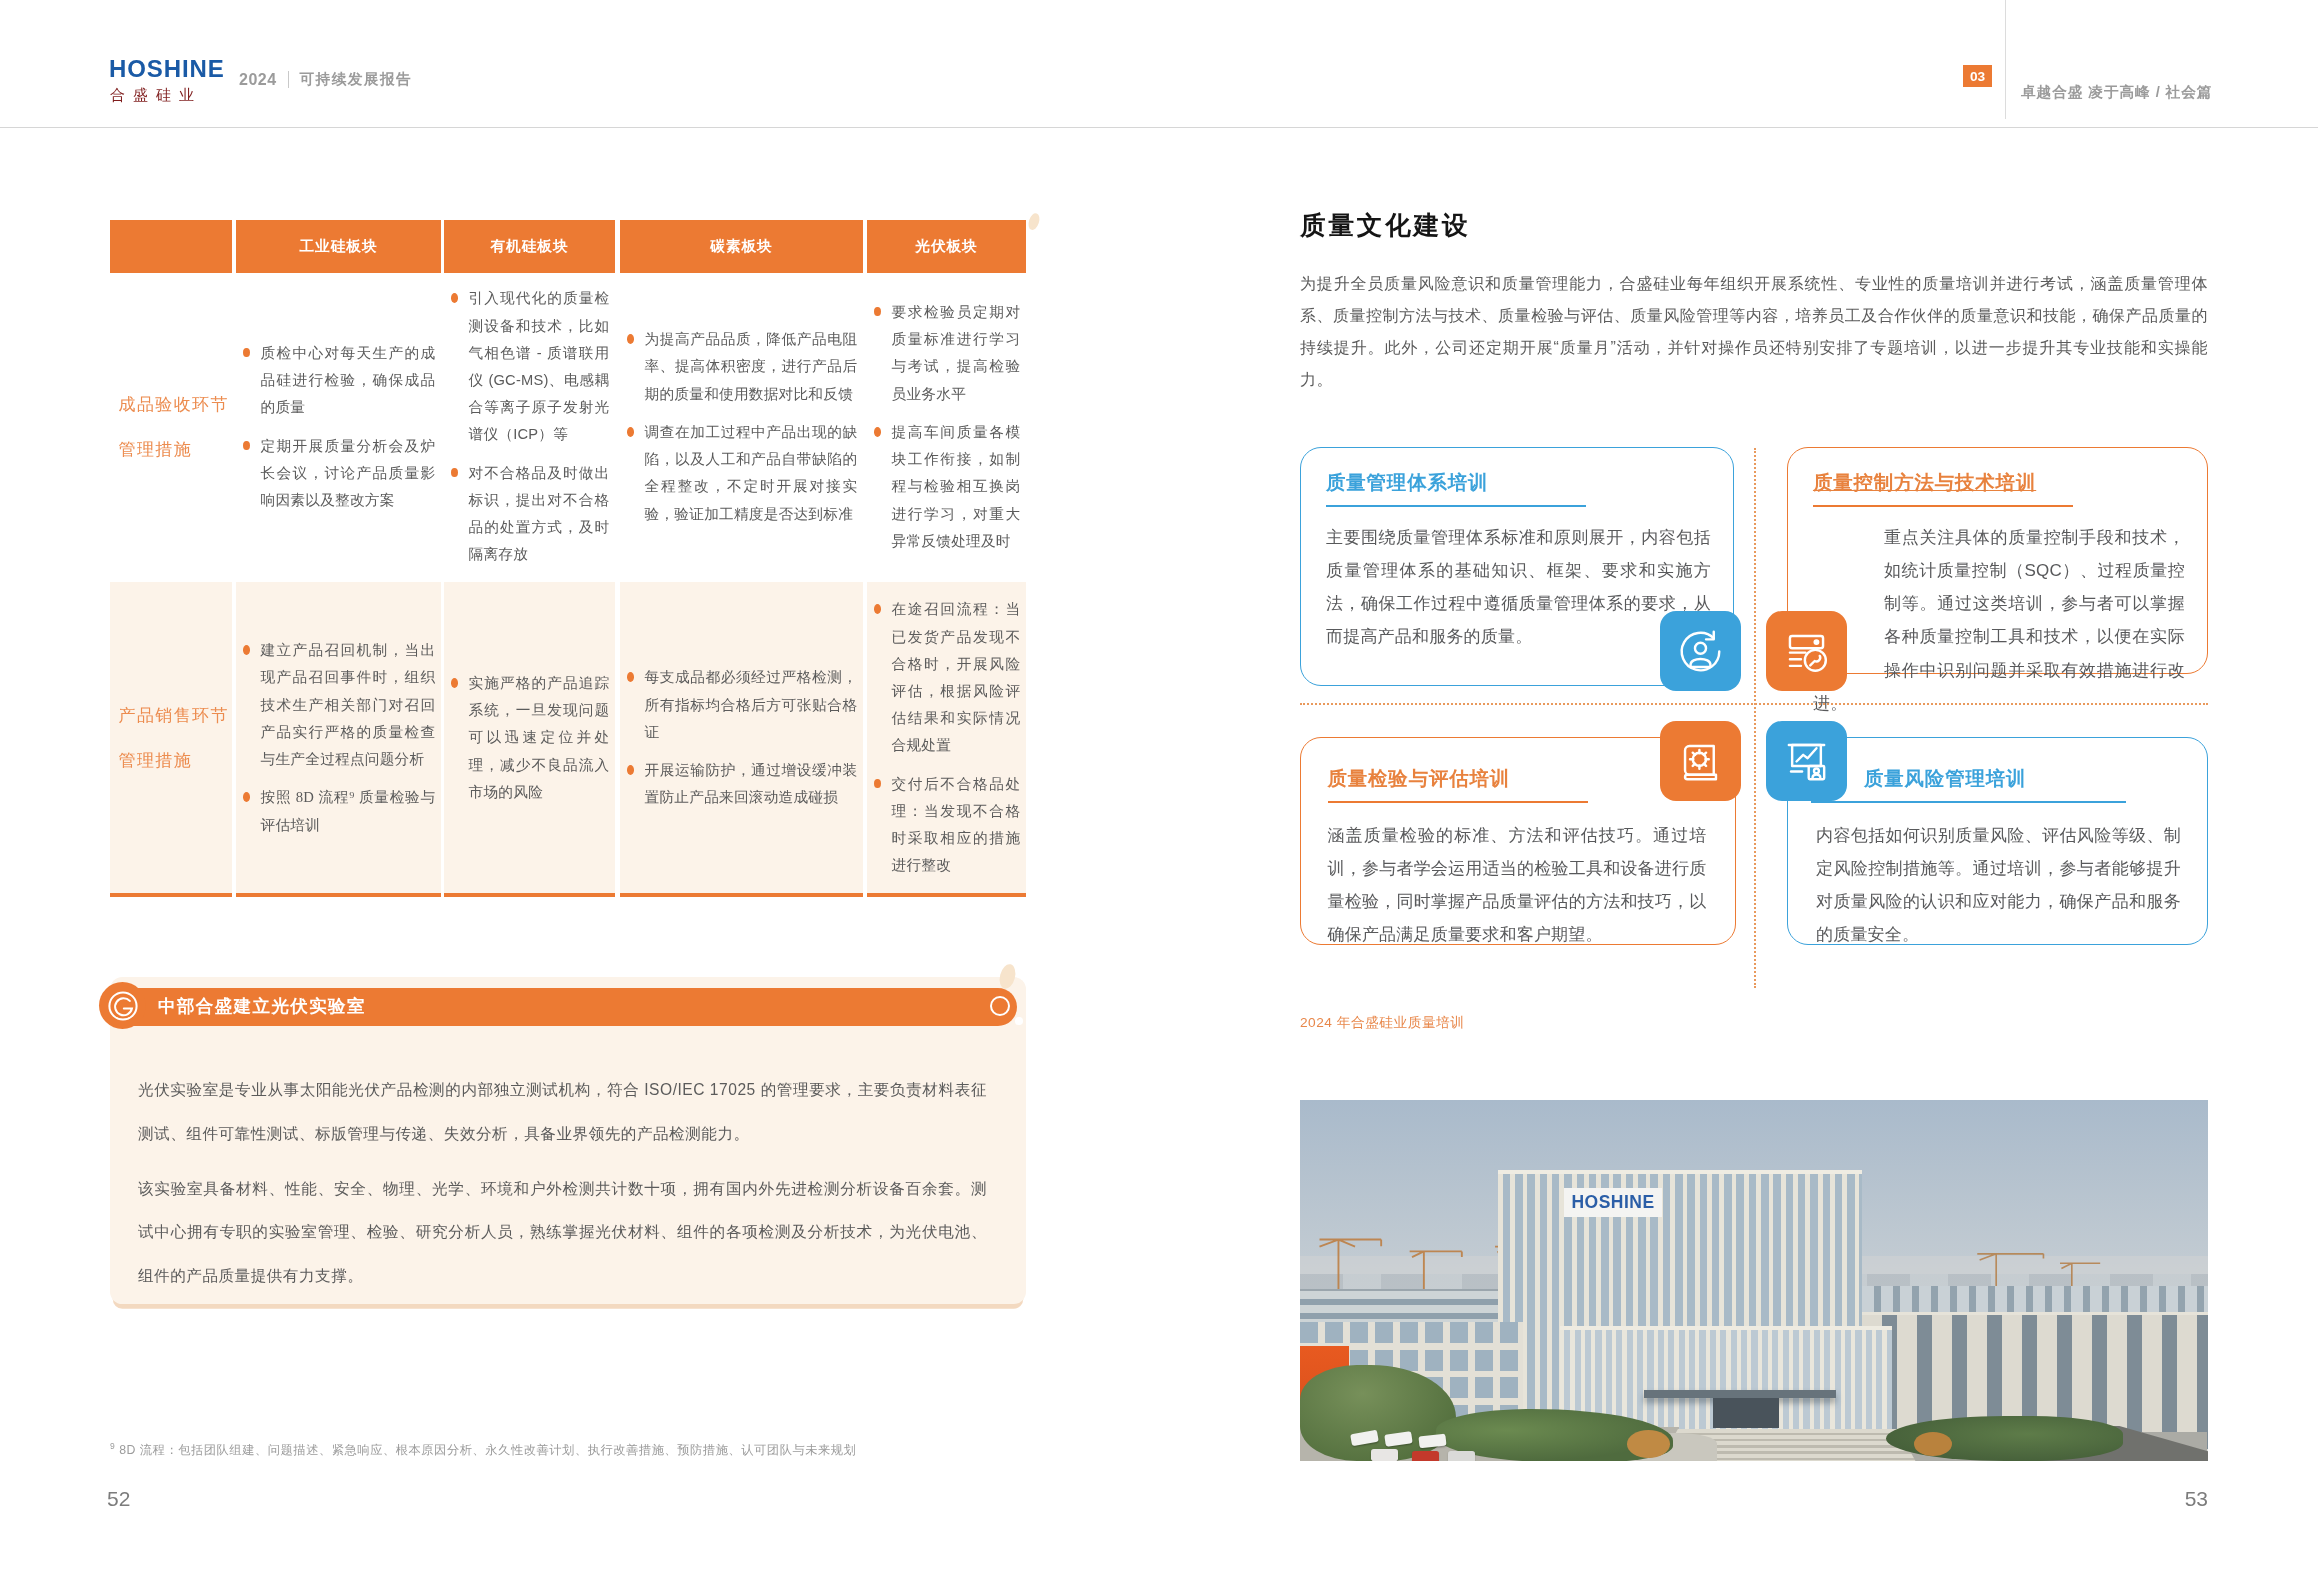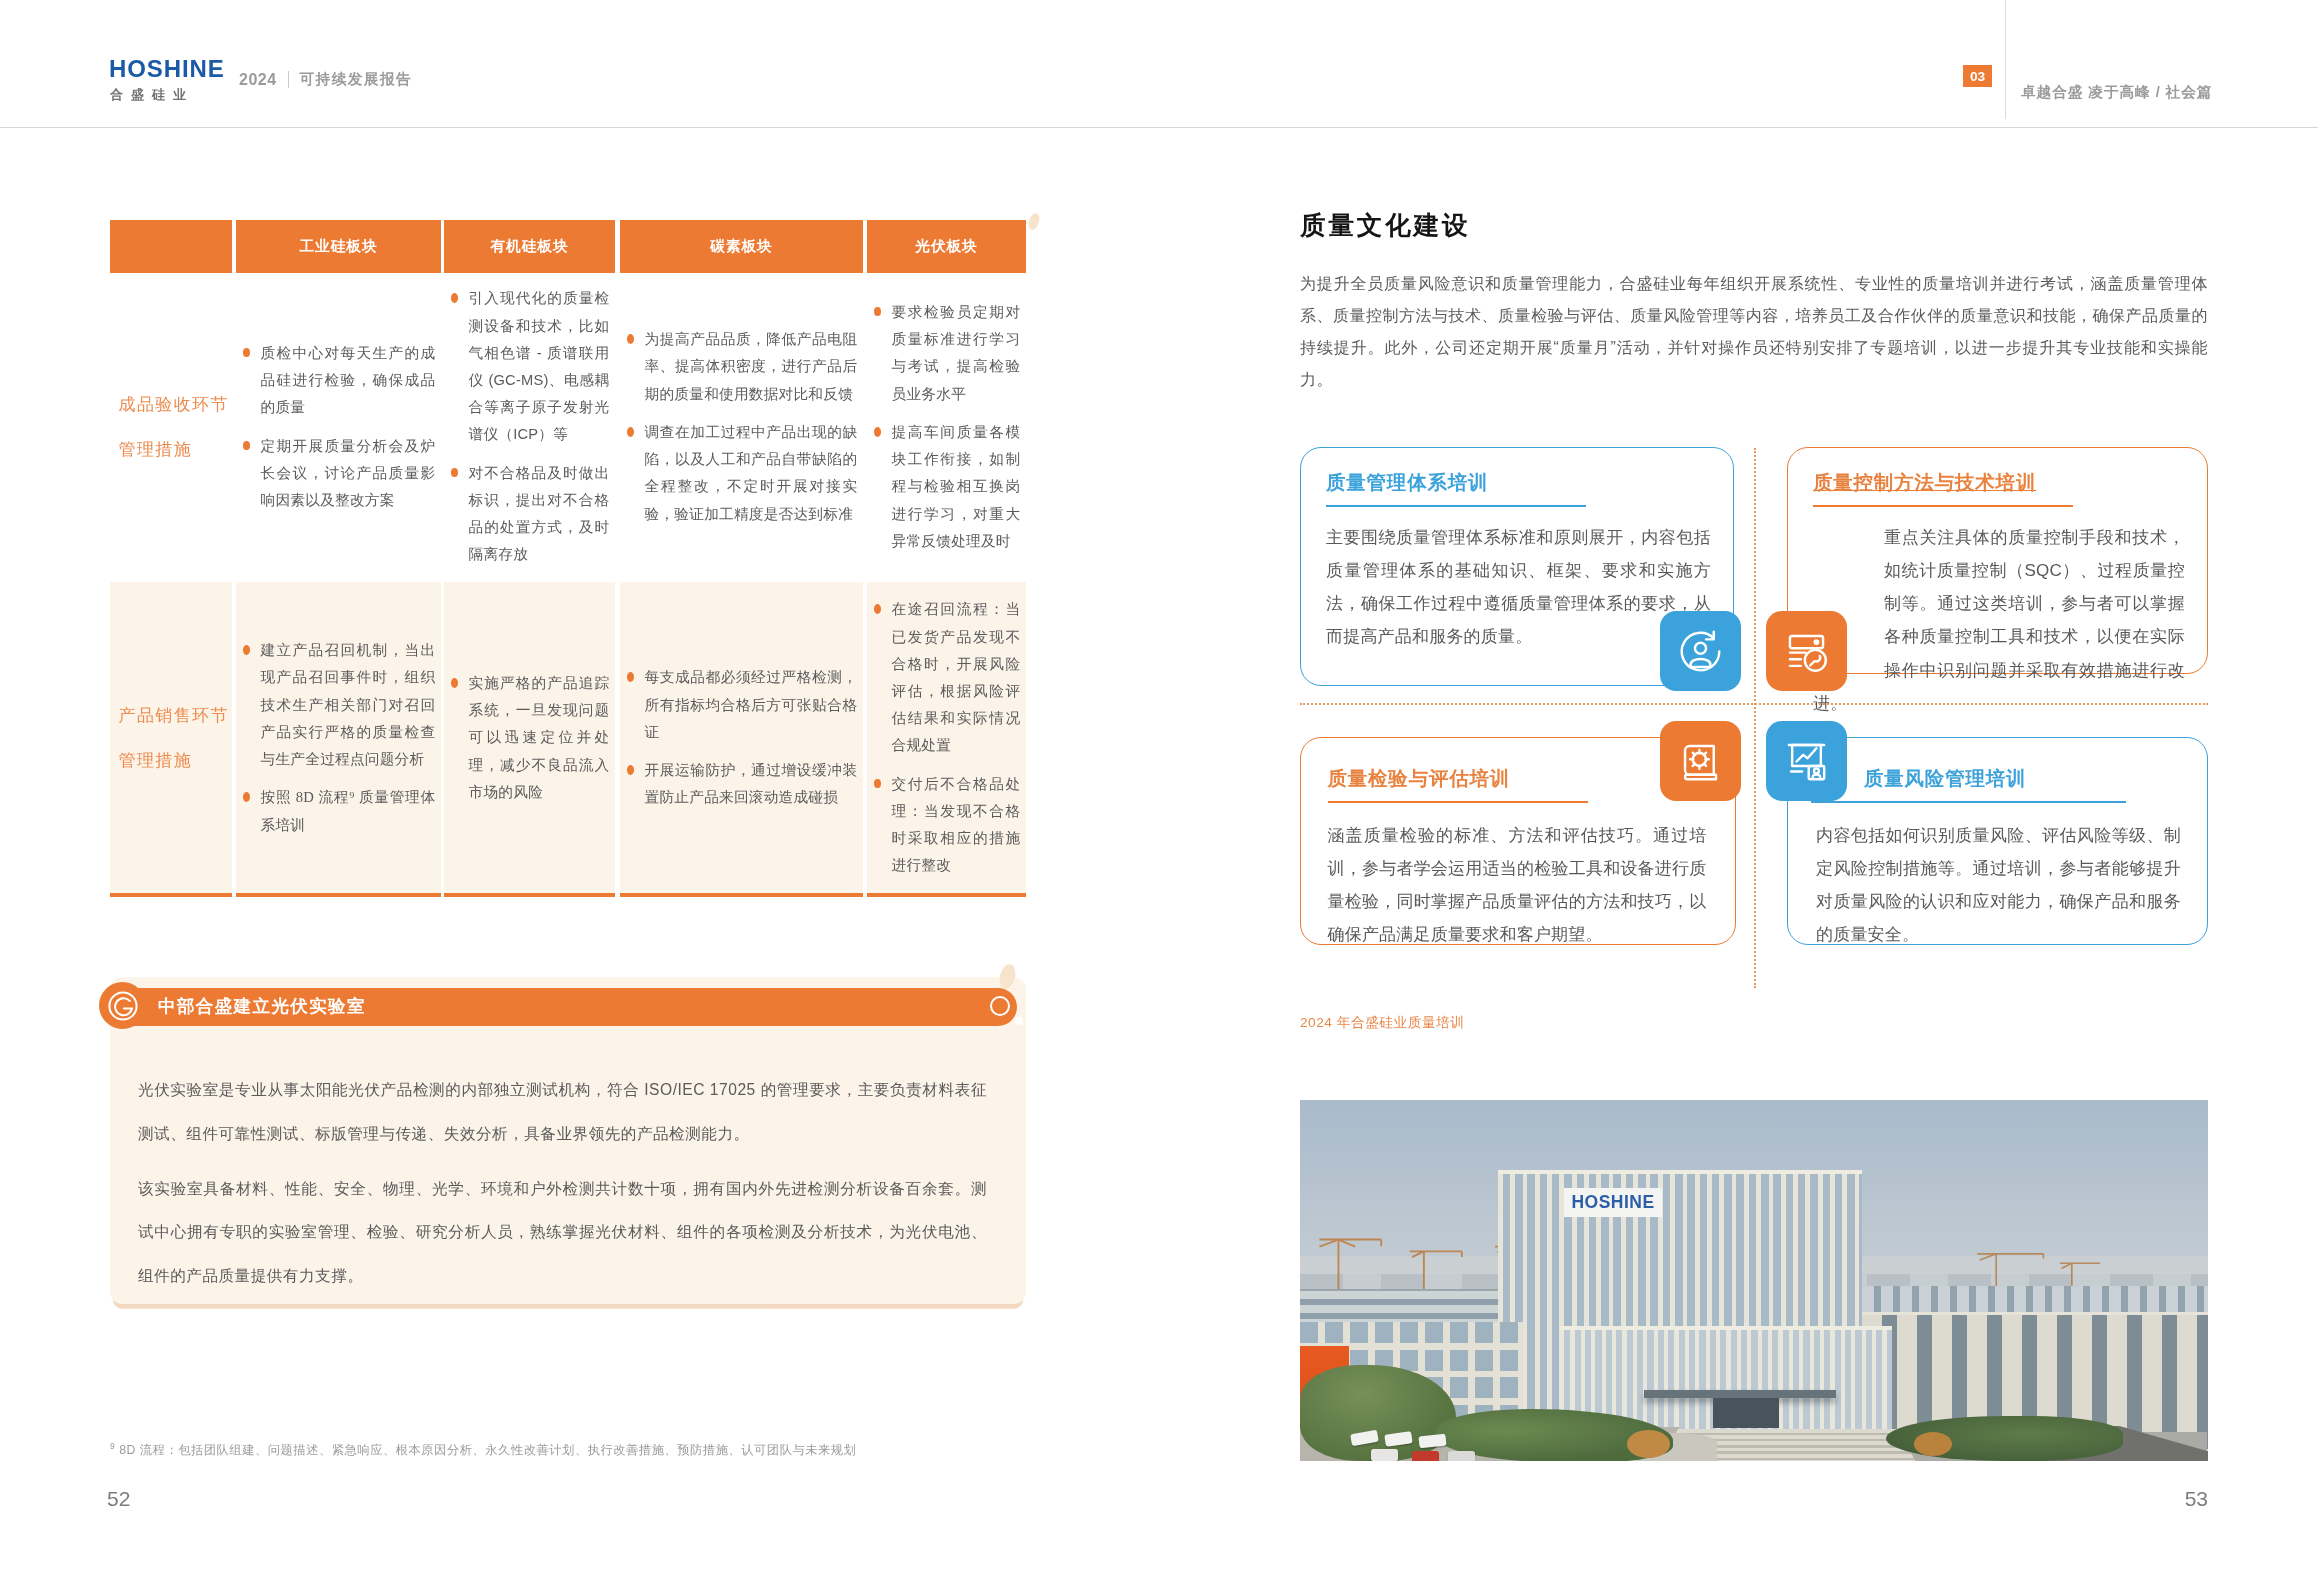--- a/index.html
+++ b/index.html
@@ -9,21 +9,21 @@
     --cream:#FCF3E9;
     --ink:#5B5B5B;
   }
   html,body{margin:0;padding:0;background:#fff;}
   .sheet{position:relative;width:2319px;height:1574px;background:#fff;
          font-family:"Liberation Sans",sans-serif;overflow:hidden;}
   .abs{position:absolute;}
 
   
   .logo-en{left:109px;top:55px;font-size:24px;font-weight:bold;color:#1A5AA6;letter-spacing:0.9px;}
-  .logo-cn{left:110px;top:86px;font-size:13px;font-weight:bold;color:#737373;letter-spacing:8px;}
+  .logo-cn{left:110px;top:86px;font-size:15px;font-weight:normal;color:#7f1d1d;letter-spacing:8px;}
   .hdr-meta{left:239px;top:70px;display:flex;align-items:center;gap:11px;color:#9B9B9B;font-weight:bold;}
   .hdr-meta .year{font-size:16px;letter-spacing:0.5px;}
   .hdr-meta .bar{width:0.9px;height:17px;background:#C9C9C9;}
   .hdr-meta .rpt{font-size:14.7px;letter-spacing:1.4px;}
   .hdr-rule{left:0;top:127px;width:2319px;height:0.9px;background:#D6D6D6;}
   .chap-no{left:1963px;top:65px;width:29px;height:22px;background:var(--orange);color:#fff;
            font-size:13.7px;font-weight:bold;display:flex;align-items:center;justify-content:center;}
   .hdr-vline{left:2005px;top:0;width:0.9px;height:119px;background:#DCDCDC;}
   .chap-title{left:2021px;top:83px;font-size:14.7px;font-weight:bold;color:#9B9B9B;letter-spacing:0.9px;}
 
@@ -196,21 +196,21 @@
     </ul>
   </div>
 
   <div class="abs r2 c0 label-cell">
     <div>产品销售环节</div>
     <div class="l2">管理措施</div>
   </div>
   <div class="abs r2 c1 cell">
     <ul class="blist">
       <li>建立产品召回机制，当出现产品召回事件时，组织技术生产相关部门对召回产品实行严格的质量检查与生产全过程点问题分析</li>
-      <li>按照 8D 流程⁹ 质量管理体系培训</li>
+      <li>按照 8D 流程⁹ 质量检验与评估培训</li>
     </ul>
   </div>
   <div class="abs r2 c2 cell">
     <ul class="blist">
       <li>实施严格的产品追踪系统，一旦发现问题可以迅速定位并处理，减少不良品流入市场的风险</li>
     </ul>
   </div>
   <div class="abs r2 c3 cell">
     <ul class="blist">
       <li>每支成品都必须经过严格检测，所有指标均合格后方可张贴合格证</li>

